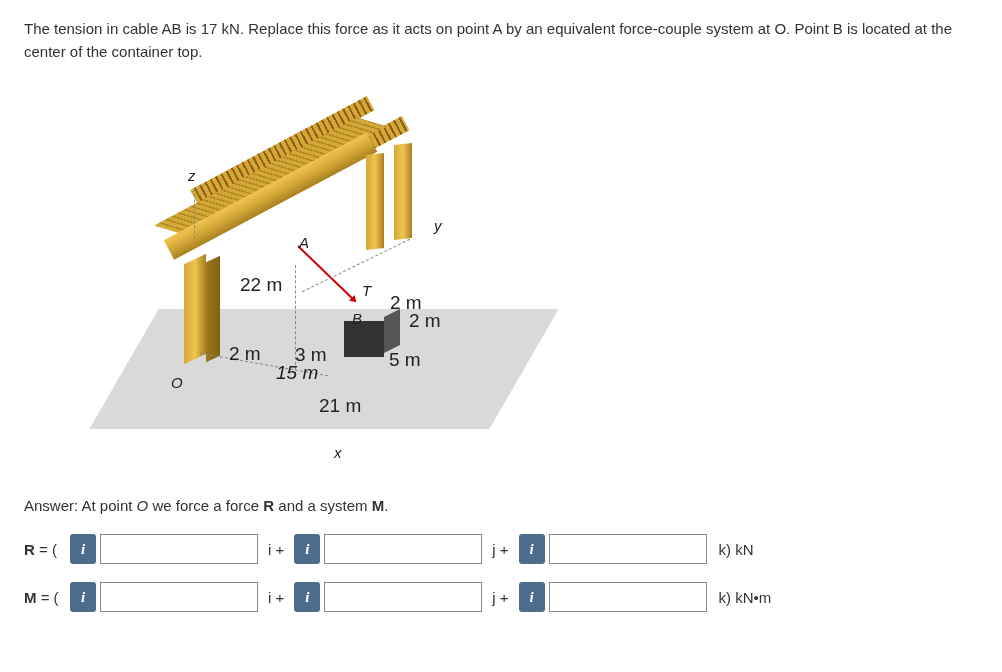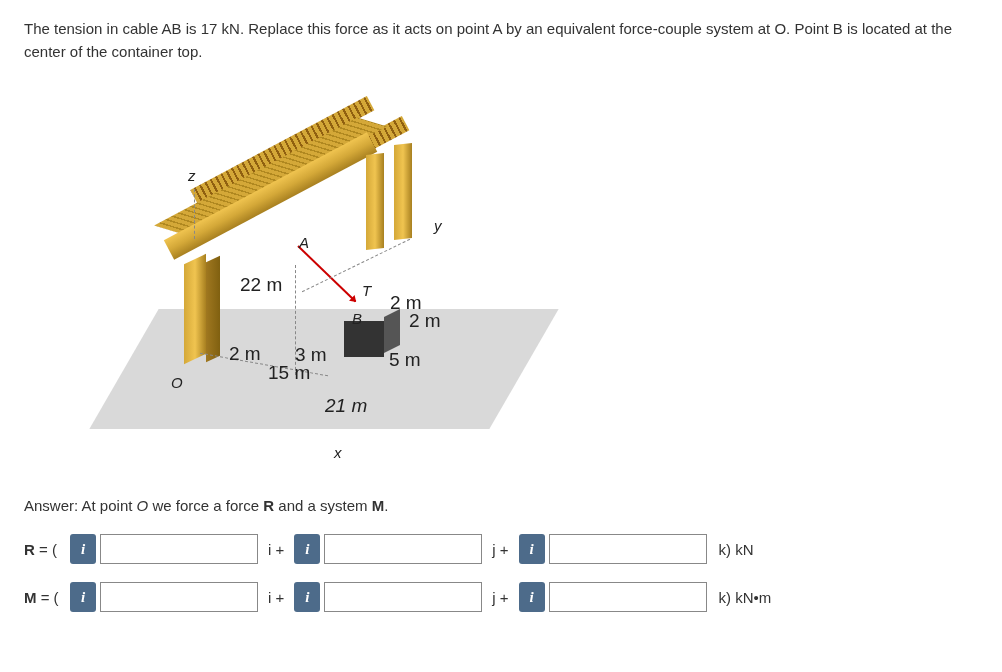--- a/index.html
+++ b/index.html
@@ -244,22 +244,22 @@
   <span class="label" style="left:235px;top:155px;">A</span>
   <span class="label" style="left:370px;top:138px;">y</span>
   <span class="label" style="left:298px;top:203px;">T</span>
   <span class="label" style="left:288px;top:231px;">B</span>
   <span class="label" style="left:107px;top:295px;">O</span>
   <span class="label" style="left:270px;top:365px;">x</span>
 
   <span class="dimension" style="left:176px;top:195px;">22 m</span>
   <span class="dimension" style="left:165px;top:264px;">2 m</span>
   <span class="dimension" style="left:231px;top:265px;">3 m</span>
-  <span class="dimension" style="left:204px;top:283px;">15 m</span>
-  <span class="dimension" style="left:261px;top:316px;font-style:italic;">21 m</span>
+  <span class="dimension" style="left:212px;top:283px;font-style:italic;">15 m</span>
+  <span class="dimension" style="left:255px;top:316px;">21 m</span>
   <span class="dimension" style="left:326px;top:213px;">2 m</span>
   <span class="dimension" style="left:345px;top:231px;">2 m</span>
   <span class="dimension" style="left:325px;top:270px;text-align:center;">5 m</span>
 </div>
 
 <div class="answer-prompt">
   <span>Answer: At point </span><i>O</i><span> we force a force </span><b>R</b><span> and a system </span><b>M</b><span>.</span>
 </div>
 
 <div class="answer-row">

